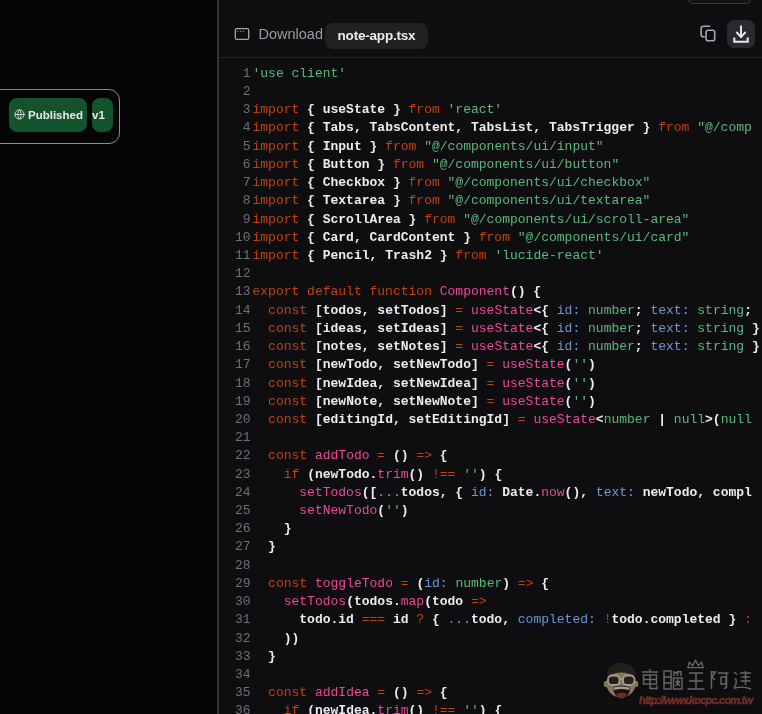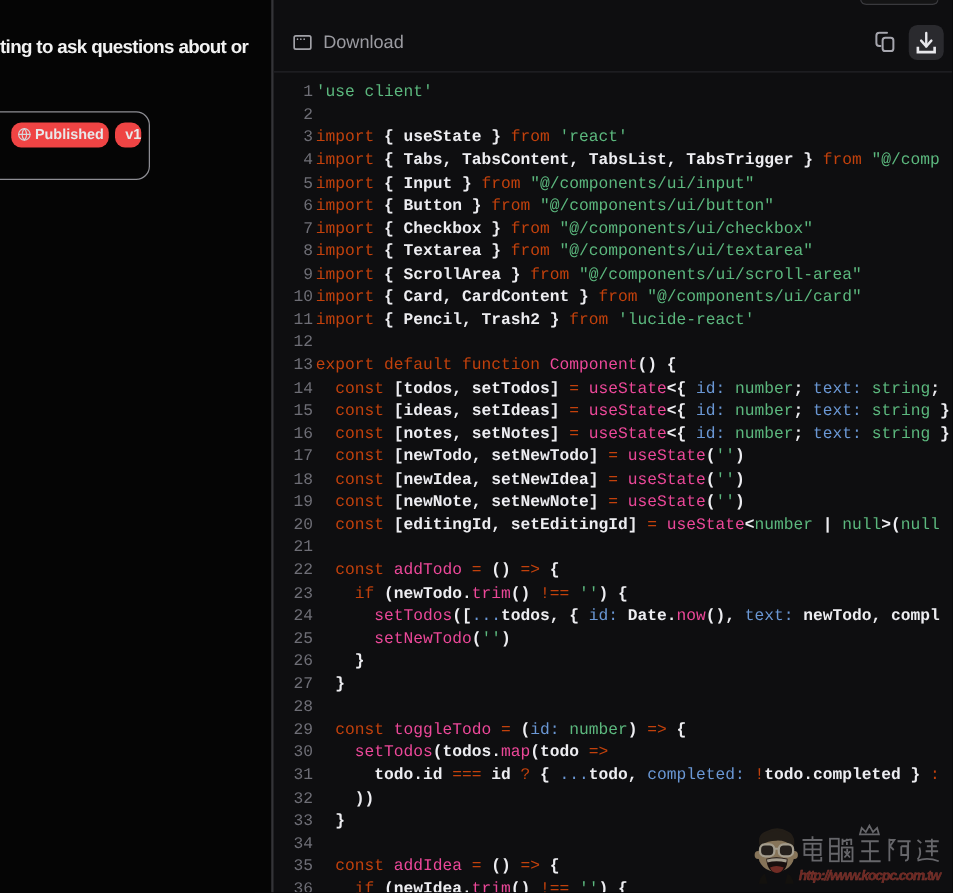--- a/index.html
+++ b/index.html
@@ -1,23 +1,23 @@
 <!DOCTYPE html>
 <html><head><meta charset="utf-8">
 <style>
 html,body{margin:0;padding:0}
 body{width:762px;height:714px;overflow:hidden;background:#050505;font-family:"Liberation Sans",sans-serif;position:relative}
 .sidebar{position:absolute;left:0;top:0;width:217px;height:714px;background:#050505}
 .divider{position:absolute;left:217px;top:0;width:1.5px;height:714px;background:#343438}
 .panel{position:absolute;left:218.5px;top:0;width:543.5px;height:714px;background:#0e0e10;overflow:hidden}
 .msg{position:absolute;left:0;top:29px;color:#f2f2f2;font-size:15px;font-weight:700;white-space:nowrap;letter-spacing:-0.52px}
 .card{position:absolute;left:-40px;top:88.5px;width:158px;height:53px;border:1.5px solid #8d8d93;border-radius:11px;background:#050505}
-.badge{position:absolute;display:flex;align-items:center;background:#ef4444;border-radius:8px;height:20px;top:8px}
+.badge{position:absolute;display:flex;align-items:center;background:#14532d;border-radius:8px;height:34px;top:8px}
 .badge.pub{left:48px;width:78px}
-.badge.v1{left:131px;width:21px;justify-content:flex-end}
+.badge.v1{left:131px;width:21px;justify-content:flex-start}
 .badge .txt{color:#e8e8ea;font-size:11.5px;font-weight:700}
 .badge.pub .txt{margin-left:3.5px}
 .stub{position:absolute;left:469px;top:-5px;width:61px;height:8px;border:1px solid #39393d;border-top:none;border-radius:0 0 5px 5px;background:#141415}
 .hdr{position:absolute;left:0;top:0;width:543.5px;height:56.5px;border-bottom:1px solid #232327}
 .previcon{position:absolute;left:15px;top:26px;color:#a2a2a8}
 .prevtxt{position:absolute;left:40px;top:26px;color:#9b9ba1;font-size:14.5px;font-weight:500}
 .pill{position:absolute;left:106.5px;top:22.5px;width:103px;height:26px;background:#212124;border-radius:8px;color:#ececf0;font-size:13.5px;font-weight:700;letter-spacing:-0.2px;display:flex;align-items:center;justify-content:center}
 .copyic{position:absolute;left:481.5px;top:25px;color:#a6a6ae}
 .dlbtn{position:absolute;left:508px;top:19.5px;width:28.5px;height:28px;background:#2a2a2e;border-radius:7px;display:flex;align-items:center;justify-content:center;color:#e8e8ec}
 
@@ -31,21 +31,20 @@
 .cd{margin-left:2px}
 .k{color:#c2410c;font-weight:400}
 .f{color:#ec4899;font-weight:400}
 .b{color:#6a97d4;font-weight:400}
 .g{color:#5cb87e;font-weight:400}
 .w{color:#ededf1;font-weight:700}
 .wm{position:absolute;left:381px;top:658px;opacity:.78}
 </style></head>
 <body>
 <div class="sidebar">
-  <div class="msg">ting to ask questions about or</div>
   <div class="card">
     <div class="badge pub">
       <svg style="margin-left:4.5px" width="11" height="11" viewBox="0 0 24 24" fill="none" stroke="#d6d6da" stroke-width="2" stroke-linecap="round" stroke-linejoin="round">
           <circle cx="12" cy="12" r="10"></circle>
           <path d="M12 2a14.5 14.5 0 0 0 0 20 14.5 14.5 0 0 0 0-20"></path>
           <path d="M2 12h20"></path>
         </svg>
       <span class="txt">Published</span>
     </div>
     <div class="badge v1">
@@ -57,20 +56,21 @@
 <div class="panel">
   <div class="stub"></div>
   <div class="hdr">
     <svg class="previcon" width="16" height="16" viewBox="0 0 24 24" fill="none" stroke="currentColor" stroke-width="2" stroke-linecap="round" stroke-linejoin="round">
         <rect width="20" height="16" x="2" y="4" rx="2"></rect>
         <path d="M6 8h.01"></path>
         <path d="M10 8h.01"></path>
         <path d="M14 8h.01"></path>
       </svg>
     <span class="prevtxt">Download</span>
+    <div class="pill">note-app.tsx</div>
     <svg class="copyic" width="16" height="17" viewBox="0 0 16 17" fill="none" stroke="currentColor" stroke-width="1.6" stroke-linecap="round" stroke-linejoin="round">
         <path d="M9.6 1.2H3.4Q1.1 1.2 1.1 3.5V9.4Q1.1 11.7 3.4 11.7H4.3"></path>
         <rect x="6.1" y="5.2" width="8.6" height="10.6" rx="2.1"></rect>
       </svg>
     <div class="dlbtn">
         <svg width="20" height="20" viewBox="0 0 20 20" fill="none" stroke="currentColor">
           <path d="M3.3 13.4v4.3h13.4v-4.3" stroke-width="2.1" stroke-linecap="butt" stroke-linejoin="miter"></path>
           <path d="M10 2.3v10.8" stroke-width="1.9" stroke-linecap="round"></path>
           <path d="M5.9 8.5L10 13.1l4.1-4.6" stroke-width="1.9" stroke-linecap="round" stroke-linejoin="round" fill="none"></path>
         </svg>

